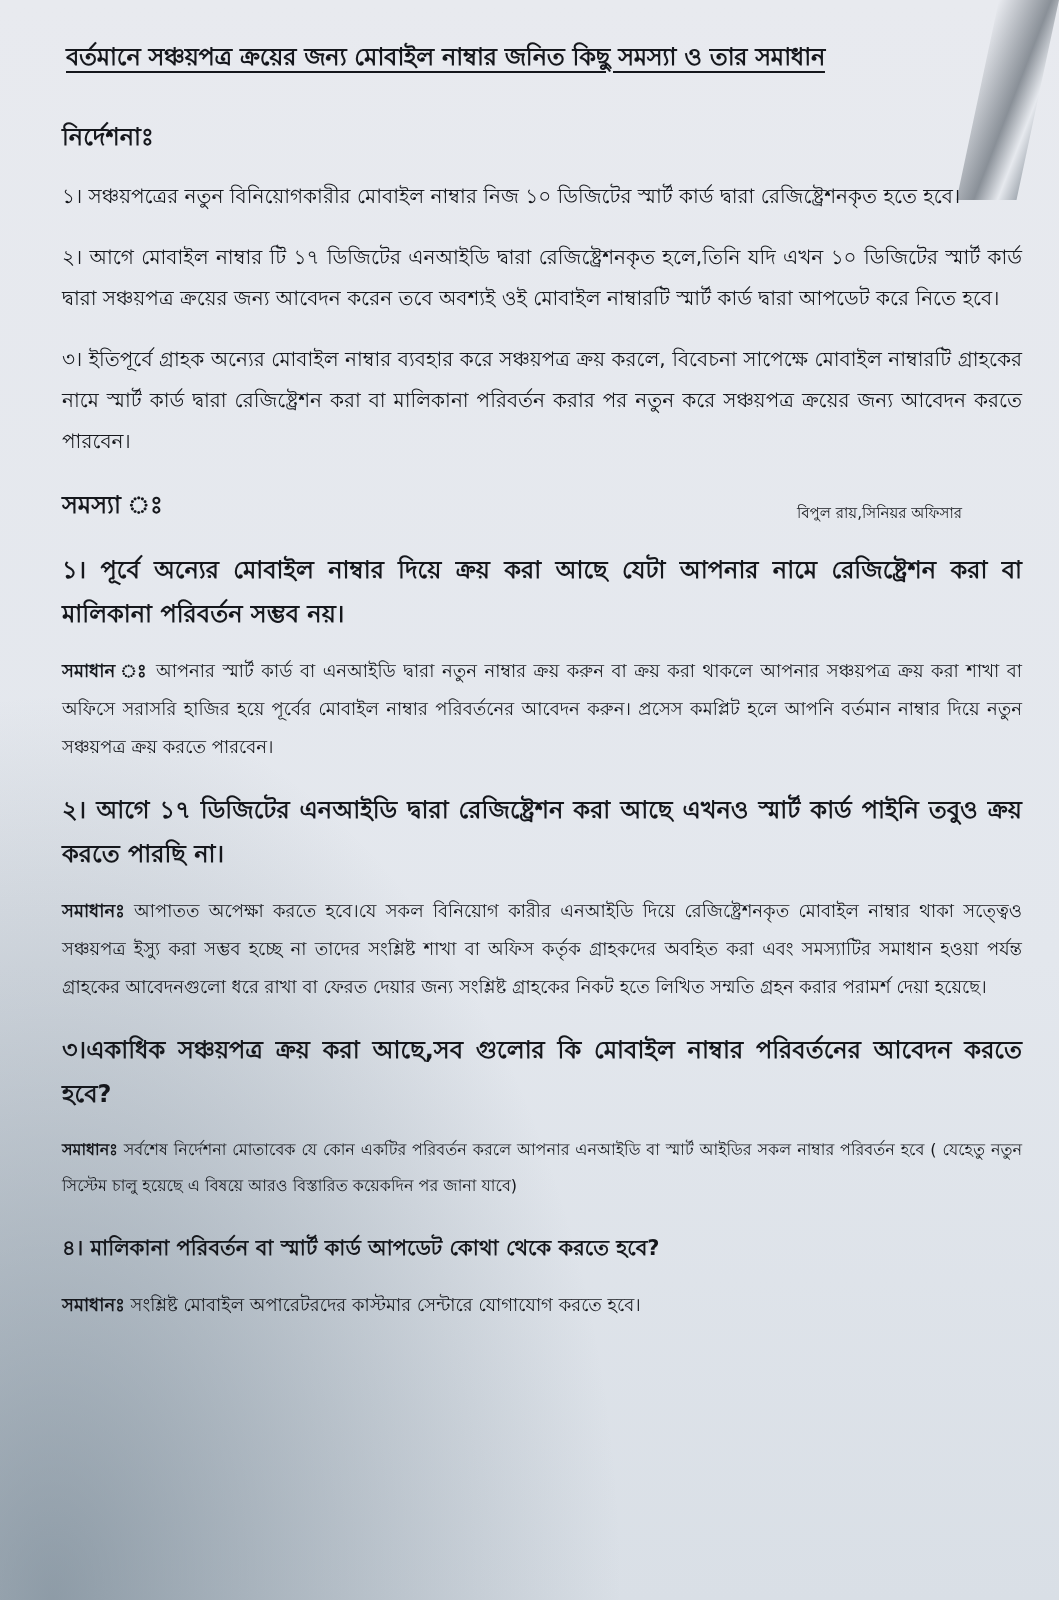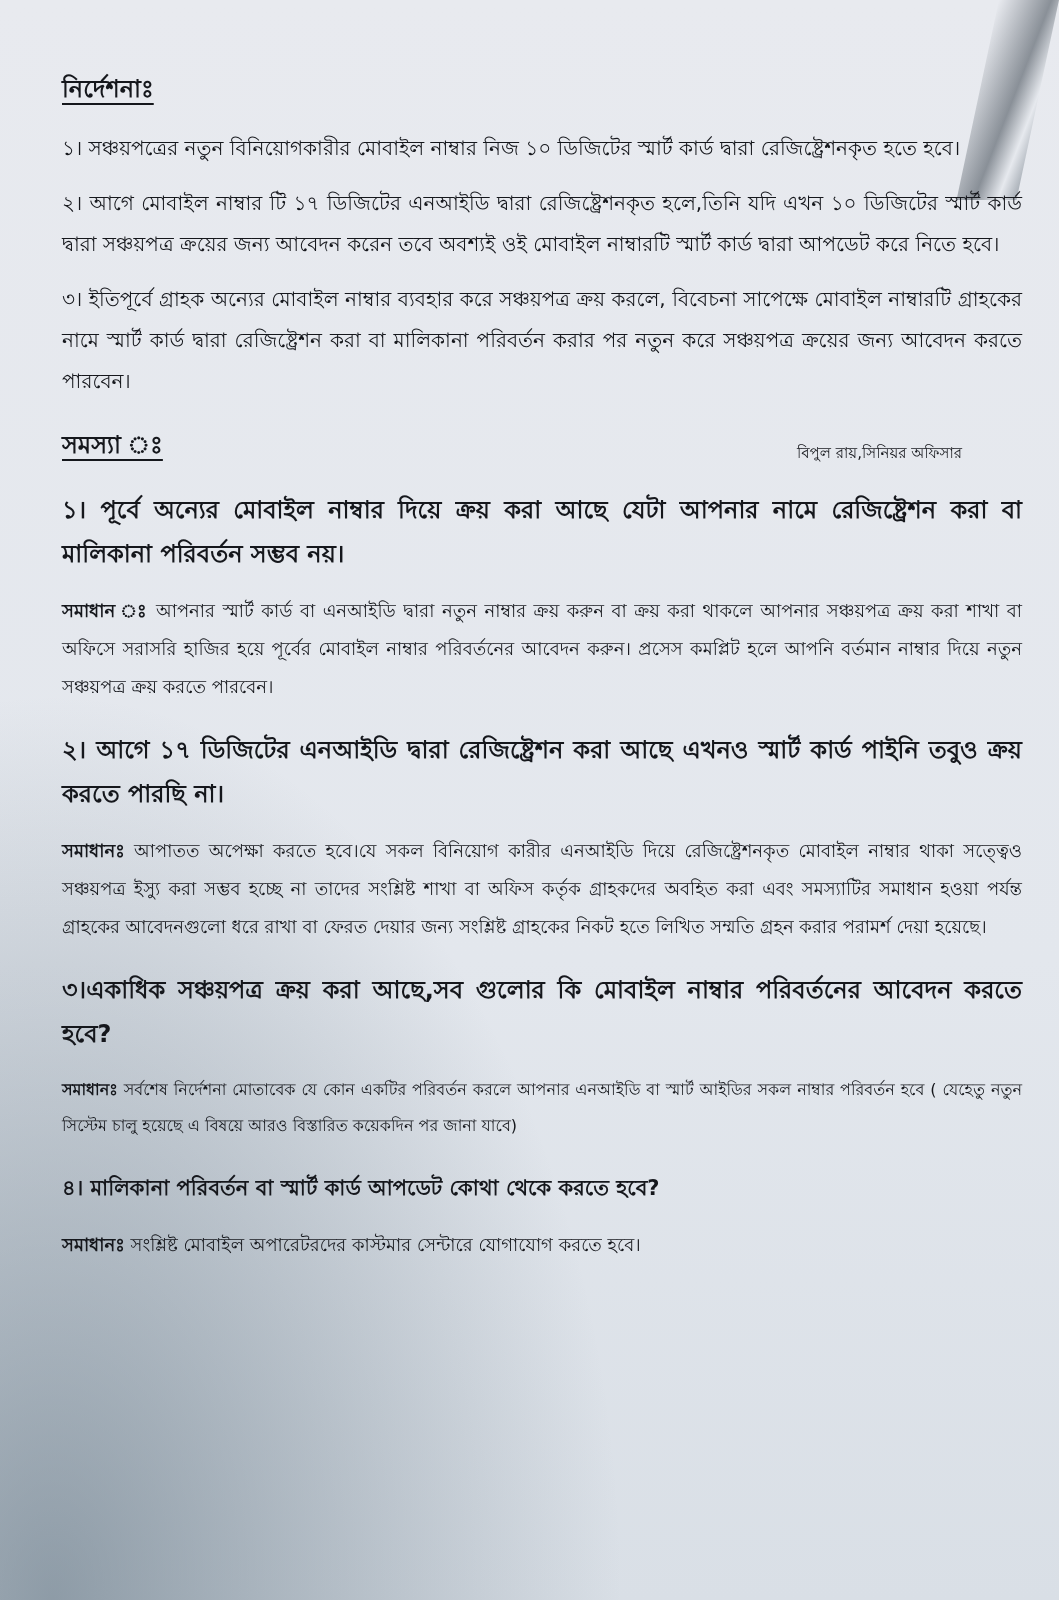--- a/index.html
+++ b/index.html
@@ -39,30 +39,29 @@
       font-weight: bold;
       text-decoration: underline;
       text-underline-offset: 6px;
       margin: 8px 0 0 4px;
       white-space: nowrap;
       letter-spacing: -0.3px;
     }
     .section-head {
       font-size: 24px;
       font-weight: bold;
-      text-decoration: underline;
       text-underline-offset: 6px;
       margin-top: 40px;
       display: inline-block;
     }
     .para {
       font-size: 20px;
       line-height: 41px;
       text-align: justify;
-      margin-top: 14px;
+      margin-top: 20px;
     }
     .author-row {
       display: flex;
       justify-content: space-between;
       align-items: flex-end;
       margin-top: 24px;
       text-align: right;
     }
     .author {
       font-size: 15px;
@@ -85,20 +84,21 @@
     .solution.compact { font-size: 16px; line-height: 36px; }
     .sol-label { font-weight: bold; }
   </style>
 </head>
 <body>
 
 <div class="page">
   <div class="edge-shadow"></div>
 
   <div class="content">
+    <div class="title">বর্তমানে সঞ্চয়পত্র ক্রয়ের জন্য মোবাইল নাম্বার জনিত কিছু সমস্যা ও তার সমাধান</div>
 
     <div class="section-head">নির্দেশনাঃ</div>
 
     <div class="para" style="margin-top:18px;">১। সঞ্চয়পত্রের নতুন বিনিয়োগকারীর মোবাইল নাম্বার নিজ ১০ ডিজিটের স্মার্ট কার্ড দ্বারা রেজিষ্ট্রেশনকৃত হতে হবে।</div>
     <div class="para">২। আগে মোবাইল নাম্বার টি ১৭ ডিজিটের এনআইডি দ্বারা রেজিষ্ট্রেশনকৃত হলে,তিনি যদি এখন ১০ ডিজিটের স্মার্ট কার্ড দ্বারা সঞ্চয়পত্র ক্রয়ের জন্য আবেদন করেন তবে অবশ্যই ওই মোবাইল নাম্বারটি স্মার্ট কার্ড দ্বারা আপডেট করে নিতে হবে।</div>
     <div class="para">৩। ইতিপূর্বে গ্রাহক অন্যের মোবাইল নাম্বার ব্যবহার করে সঞ্চয়পত্র ক্রয় করলে, বিবেচনা সাপেক্ষে মোবাইল নাম্বারটি গ্রাহকের নামে স্মার্ট কার্ড দ্বারা রেজিষ্ট্রেশন করা বা মালিকানা পরিবর্তন করার পর নতুন করে সঞ্চয়পত্র ক্রয়ের জন্য আবেদন করতে পারবেন।</div>
 
     <div class="author-row">
       <span class="section-head" style="margin-top:0;">সমস্যা ঃ</span>
       <span class="author">বিপুল রায়,সিনিয়র অফিসার</span>

